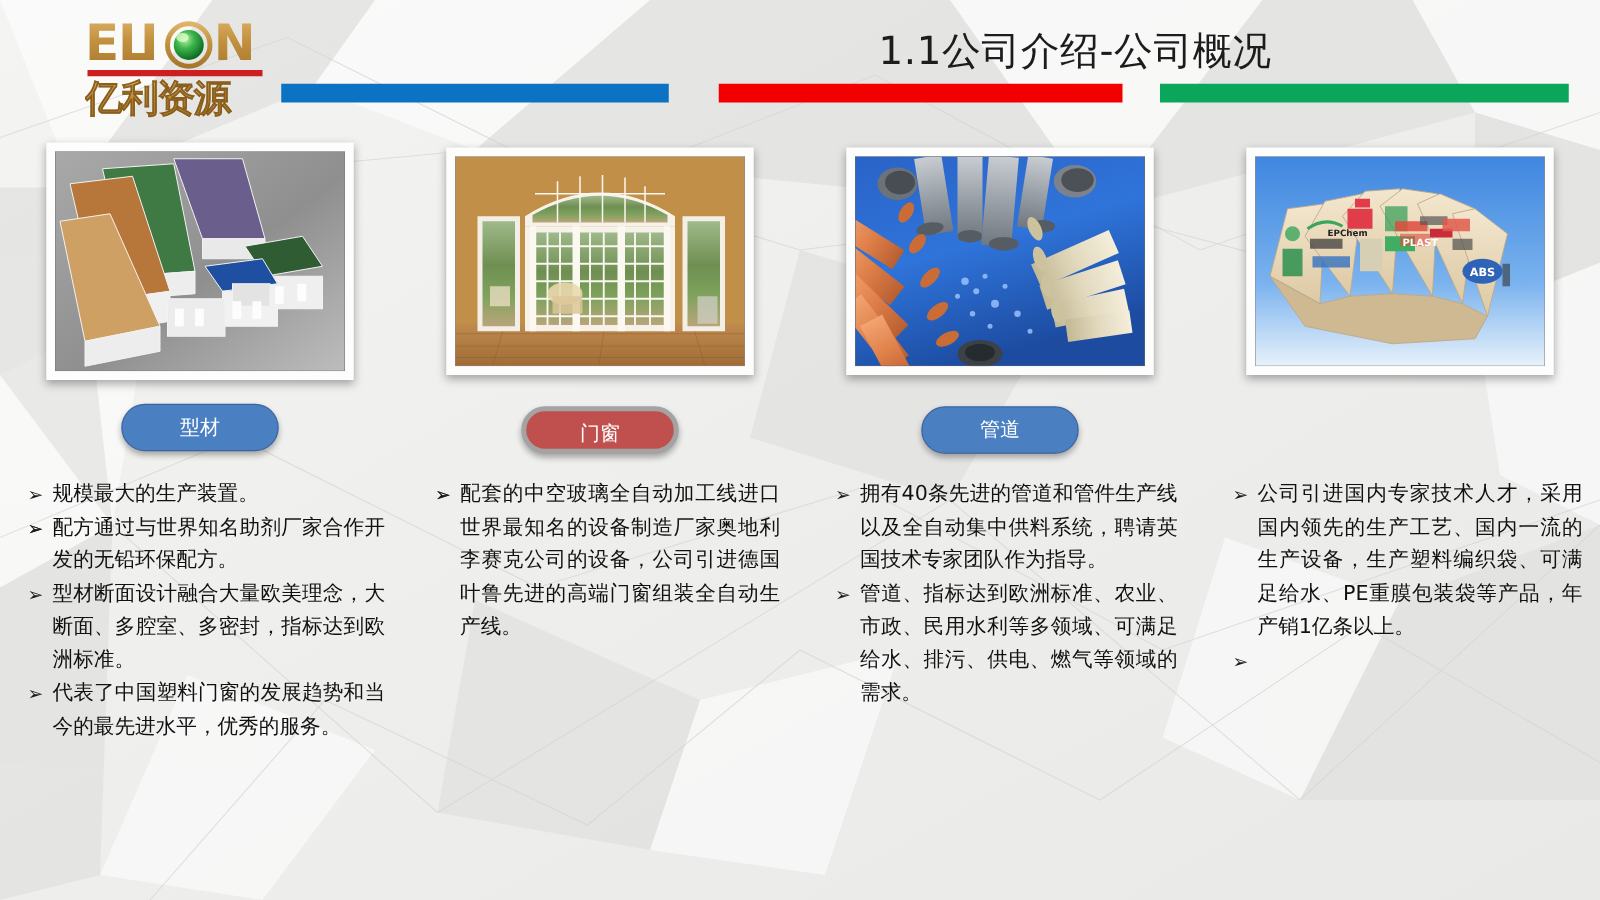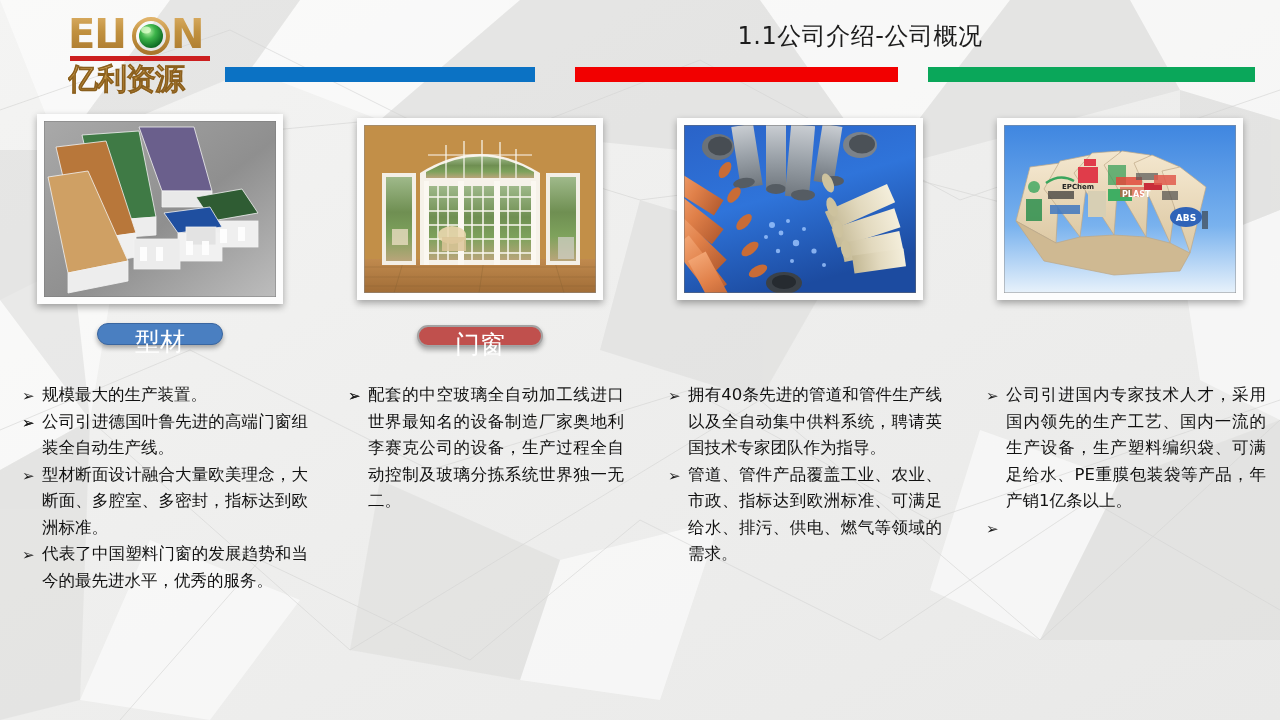--- a/index.html
+++ b/index.html
@@ -17,21 +17,21 @@
   .header { position:absolute; left:0; top:4px; width:1280px; height:95px; z-index:3; }
 
   .logo-wrap { position:absolute; left:68px; top:8px; width:150px; height:78px; }
   .logo-elion { display:block; }
   .logo-redbar { position:absolute; left:2px; top:44px; width:140px; height:5px; background:#cc1f1f; }
   .logo-cn { position:absolute; left:0px; top:49px; width:150px; height:34px; }
 
   .slide-title {
     position:absolute; left:600px; top:16px; width:520px;
     text-align:center;
-    font-size:24px; color:#1c1c1c; letter-spacing:0.5px;
+    font-size:31px; color:#1c1c1c; letter-spacing:0.5px;
     font-family:"DejaVu Sans", sans-serif;
     white-space:nowrap;
   }
 
   .bar { position:absolute; height:15px; top:63px; }
   .bar-blue  { left:225px; width:310px; background:#0b72c4; }
   .bar-red   { left:575px; width:323px; background:#f20000; }
   .bar-green { left:928px; width:327px; background:#0aa75a; }
 
   
@@ -46,29 +46,29 @@
     width:246px; height:190px;
     background:#fdfdfd;
     padding:7px;
     box-shadow:0 3px 7px rgba(0,0,0,0.33);
   }
   .photo-frame .photo { width:100%; height:100%; overflow:hidden; position:relative; }
   .photo svg { display:block; width:100%; height:100%; }
 
   .pill {
     position:absolute; top:223px; left:50%; transform:translateX(-50%);
-    min-width:126px; height:22px; line-height:36px;
+    min-width:126px; height:38px; line-height:36px;
     border-radius:19px;
-    color:#fff; font-size:25px; text-align:center;
+    color:#fff; font-size:16px; text-align:center;
     font-family:"DejaVu Sans", sans-serif;
     padding:0 22px; white-space:nowrap;
     box-shadow:0 3px 5px rgba(0,0,0,0.32);
   }
   .pill-blue { background:#4a7fc1; border:1px solid #3a66a0; }
-  .pill-red  { background:#c0504d; border:2px solid #a3a3a3; }
+  .pill-red  { background:#c0504d; border:4px solid #a3a3a3; }
 
   .bullets { position:absolute; top:282px; left:0; width:320px; padding:0 14px 0 18px; }
   .bullet {
     position:relative;
     padding-left:20px;
     font-size:16.5px;
     line-height:26.5px;
     color:#111;
     font-family:"DejaVu Sans", sans-serif;
     margin-bottom:0px;
@@ -214,21 +214,21 @@
           <rect width="232" height="176" fill="none" stroke="#7a7a7a" stroke-width="1"></rect>
         </svg>
       </div>
     </div>
     <div class="pill pill-blue">
       <span>型材</span>
     </div>
     <div class="bullets">
       <div class="bullet"><span class="arrow">➢</span><span>规模最大的生产装置。</span></div>
       <div class="bullet"><span class="arrow">➢</span></div>
-      <div class="bullet"><span class="arrow">➢</span><span>公司引进德国叶鲁先进的高端门窗组装全自动生产线。</span></div>
+      <div class="bullet"><span class="arrow">➢</span><span>配方通过与世界知名助剂厂家合作开发的无铅环保配方。</span></div>
       <div class="bullet"><span class="arrow">➢</span><span>型材断面设计融合大量欧美理念，大断面、多腔室、多密封，指标达到欧洲标准。</span></div>
       <div class="bullet"><span class="arrow">➢</span><span>代表了中国塑料门窗的发展趋势和当今的最先进水平，优秀的服务。</span></div>
     </div>
   </div>
 
   <div class="col col-2">
     <div class="photo-frame">
       <div class="photo">
         <svg viewBox="0 0 232 168" preserveAspectRatio="none">
           <defs>
@@ -301,21 +301,21 @@
           <rect x="194" y="112" width="16" height="22" fill="#cfcfc4" opacity="0.75"></rect>
           <rect width="232" height="168" fill="none" stroke="#8a8a8a" stroke-width="1"></rect>
         </svg>
       </div>
     </div>
     <div class="pill pill-red">
       <span>门窗</span>
     </div>
     <div class="bullets">
       <div class="bullet"><span class="arrow">➢</span></div>
-      <div class="bullet"><span class="arrow">➢</span><span>配套的中空玻璃全自动加工线进口世界最知名的设备制造厂家奥地利李赛克公司的设备，生产过程全自动控制及玻璃分拣系统世界独一无二。</span></div>
+      <div class="bullet"><span class="arrow">➢</span><span>配套的中空玻璃全自动加工线进口世界最知名的设备制造厂家奥地利李赛克公司的设备，公司引进德国叶鲁先进的高端门窗组装全自动生产线。</span></div>
     </div>
   </div>
 
   <div class="col col-3">
     <div class="photo-frame">
       <div class="photo">
         <svg viewBox="0 0 232 168" preserveAspectRatio="none">
           <defs>
             <linearGradient id="blub" x1="0" y1="0" x2="0.4" y2="1">
               <stop offset="0%" stop-color="#2a63c8"></stop>
@@ -390,23 +390,26 @@
               <circle cx="94" cy="126" r="2.2"></circle>
             <circle cx="120" cy="104" r="2"></circle>
               <circle cx="130" cy="126" r="2.6"></circle>
             <circle cx="140" cy="140" r="2"></circle>
               <circle cx="108" cy="136" r="2"></circle>
           </g>
           <rect width="232" height="168" fill="none" stroke="#6a6a6a" stroke-width="1"></rect>
         </svg>
       </div>
     </div>
+    <div class="pill pill-blue">
+      <span>管道</span>
+    </div>
     <div class="bullets">
       <div class="bullet"><span class="arrow">➢</span><span>拥有40条先进的管道和管件生产线以及全自动集中供料系统，聘请英国技术专家团队作为指导。</span></div>
-      <div class="bullet"><span class="arrow">➢</span><span>管道、管件产品覆盖工业、农业、市政、指标达到欧洲标准、可满足给水、排污、供电、燃气等领域的需求。</span></div>
+      <div class="bullet"><span class="arrow">➢</span><span>管道、指标达到欧洲标准、农业、市政、民用水利等多领域、可满足给水、排污、供电、燃气等领域的需求。</span></div>
     </div>
   </div>
 
   <div class="col col-4">
     <div class="photo-frame">
       <div class="photo">
         <svg viewBox="0 0 232 168" preserveAspectRatio="none">
           <defs>
             <linearGradient id="skyg" x1="0" y1="0" x2="0" y2="1">
               <stop offset="0%" stop-color="#3f86e0"></stop>

